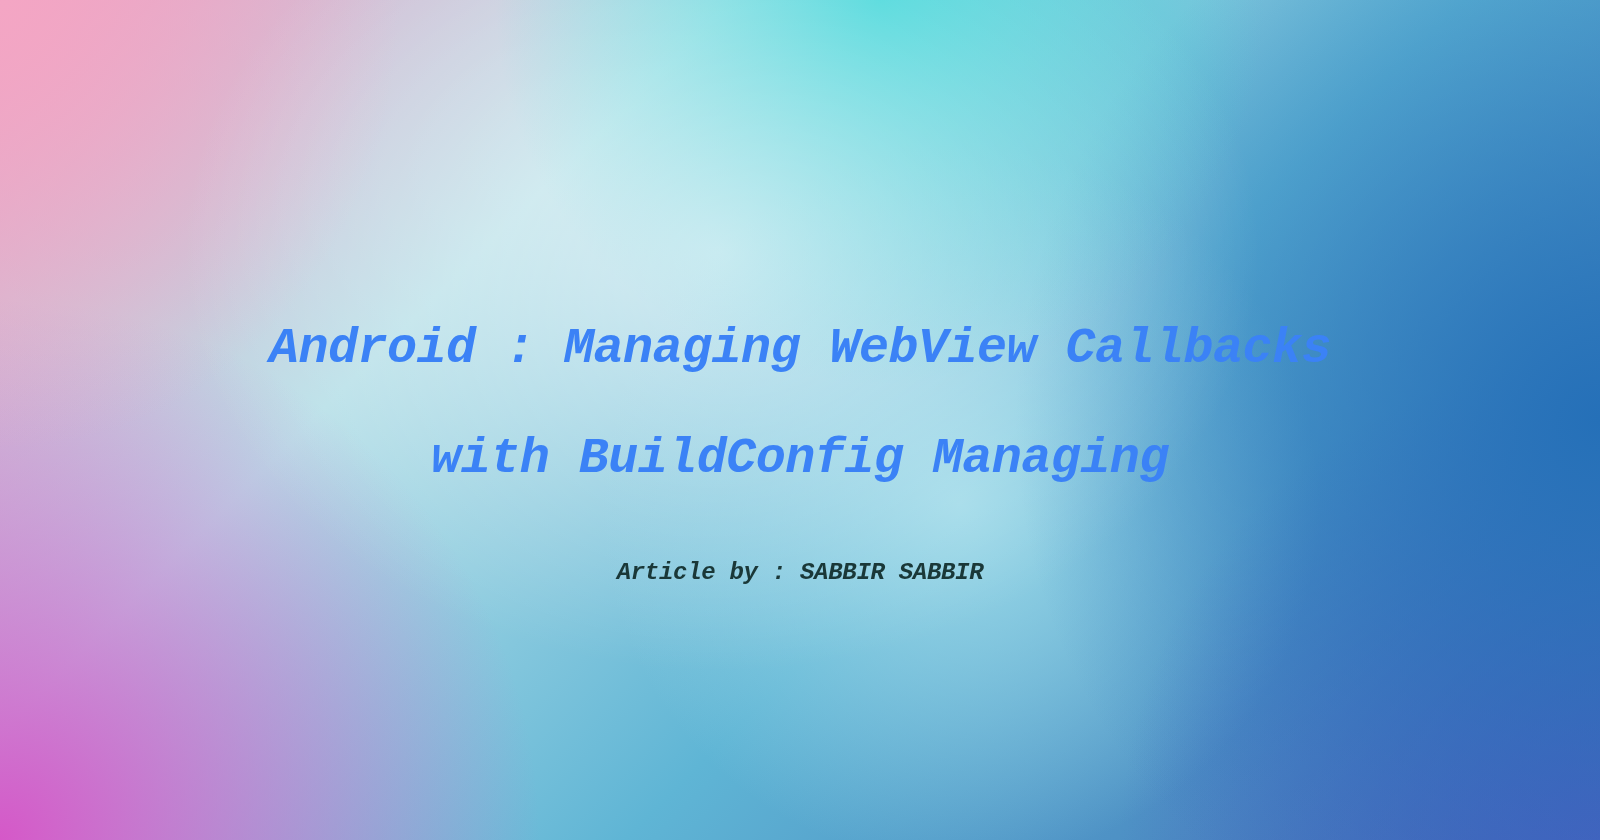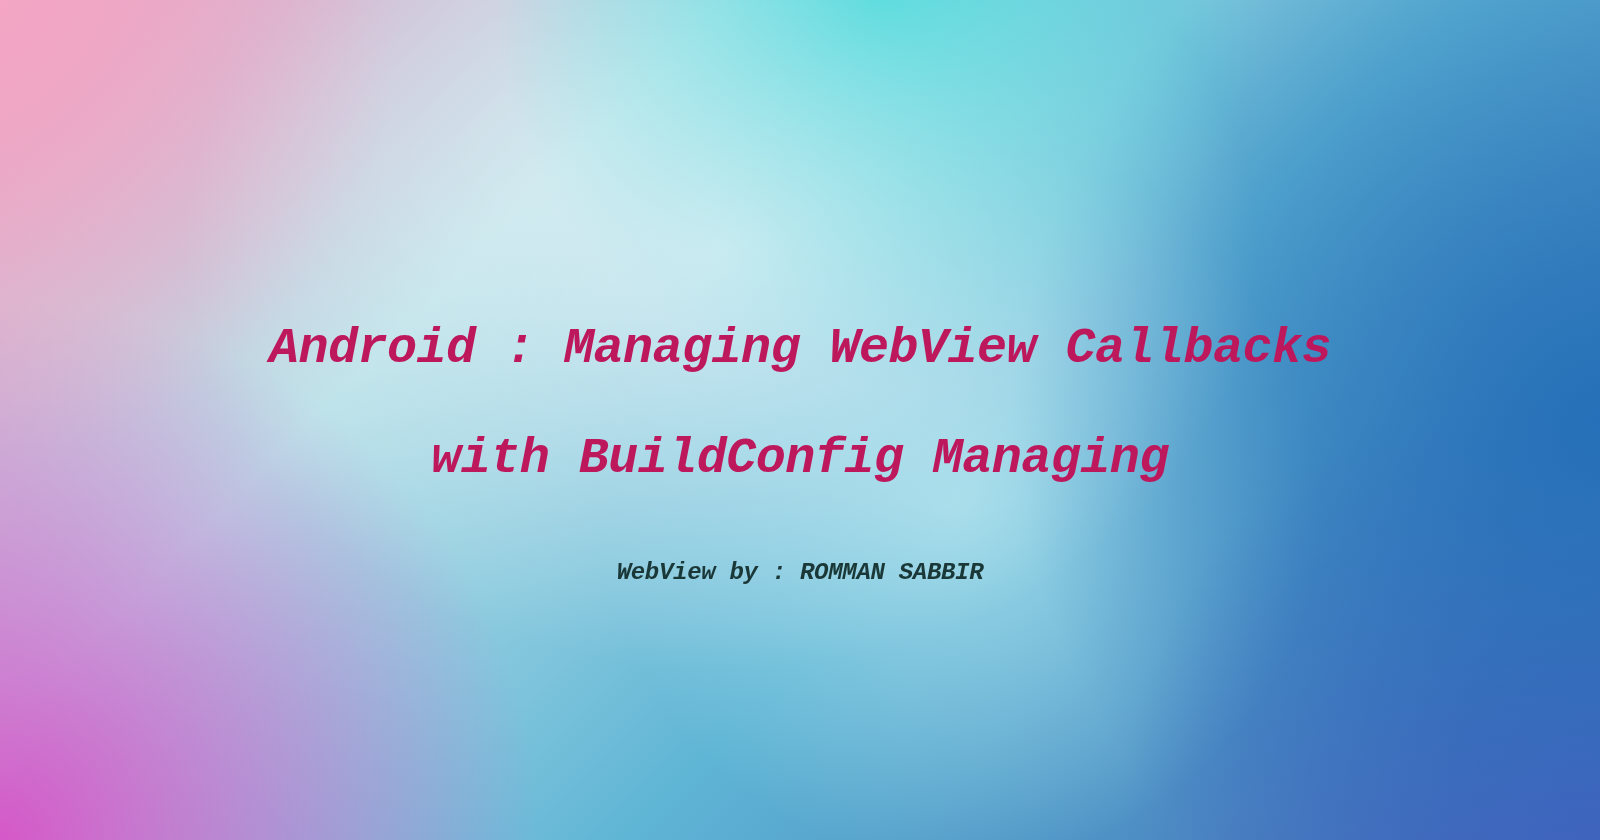--- a/index.html
+++ b/index.html
@@ -33,35 +33,35 @@
     
     .title-container {
       text-align: center;
       margin-top: 40px;
     }
     
     .title-line {
       font-size: 50px;
       font-weight: bold;
       font-style: italic;
-      color: #be185d;
+      color: #3b82f6;
       line-height: 2.2;
       letter-spacing: -0.5px;
     }
     
     .byline {
       margin-top: 45px;
       font-size: 24px;
       font-weight: bold;
       font-style: italic;
       color: #1a3838;
       text-align: center;
       letter-spacing: -0.3px;
     }
   </style>
 </head>
 <body>
 
 <div class="title-container">
   <div class="title-line">Android : Managing WebView Callbacks</div>
   <div class="title-line">with BuildConfig Managing</div>
-  <div class="byline">WebView by : ROMMAN SABBIR</div>
+  <div class="byline">Article by : SABBIR SABBIR</div>
 </div>
 
 </body></html>

